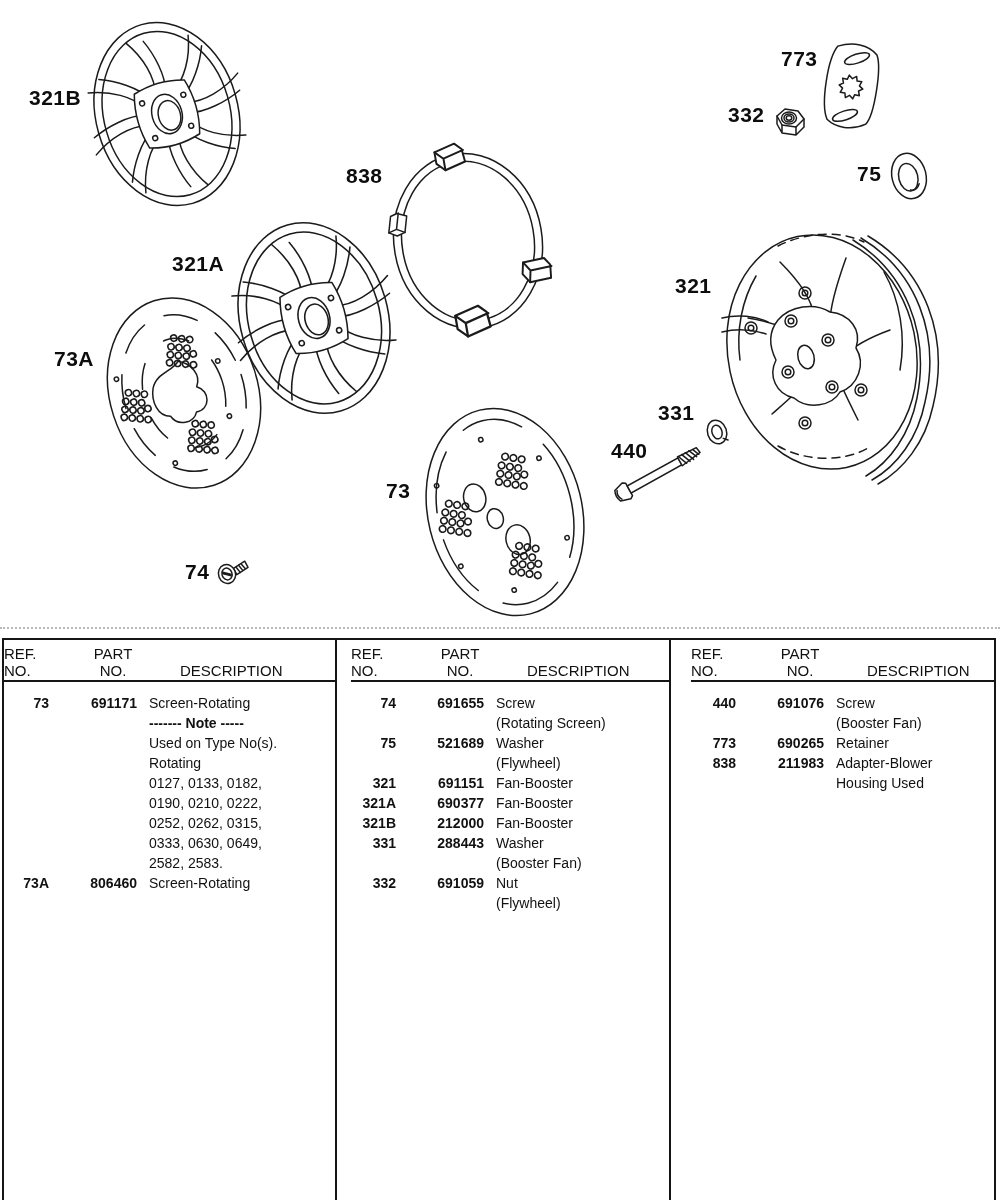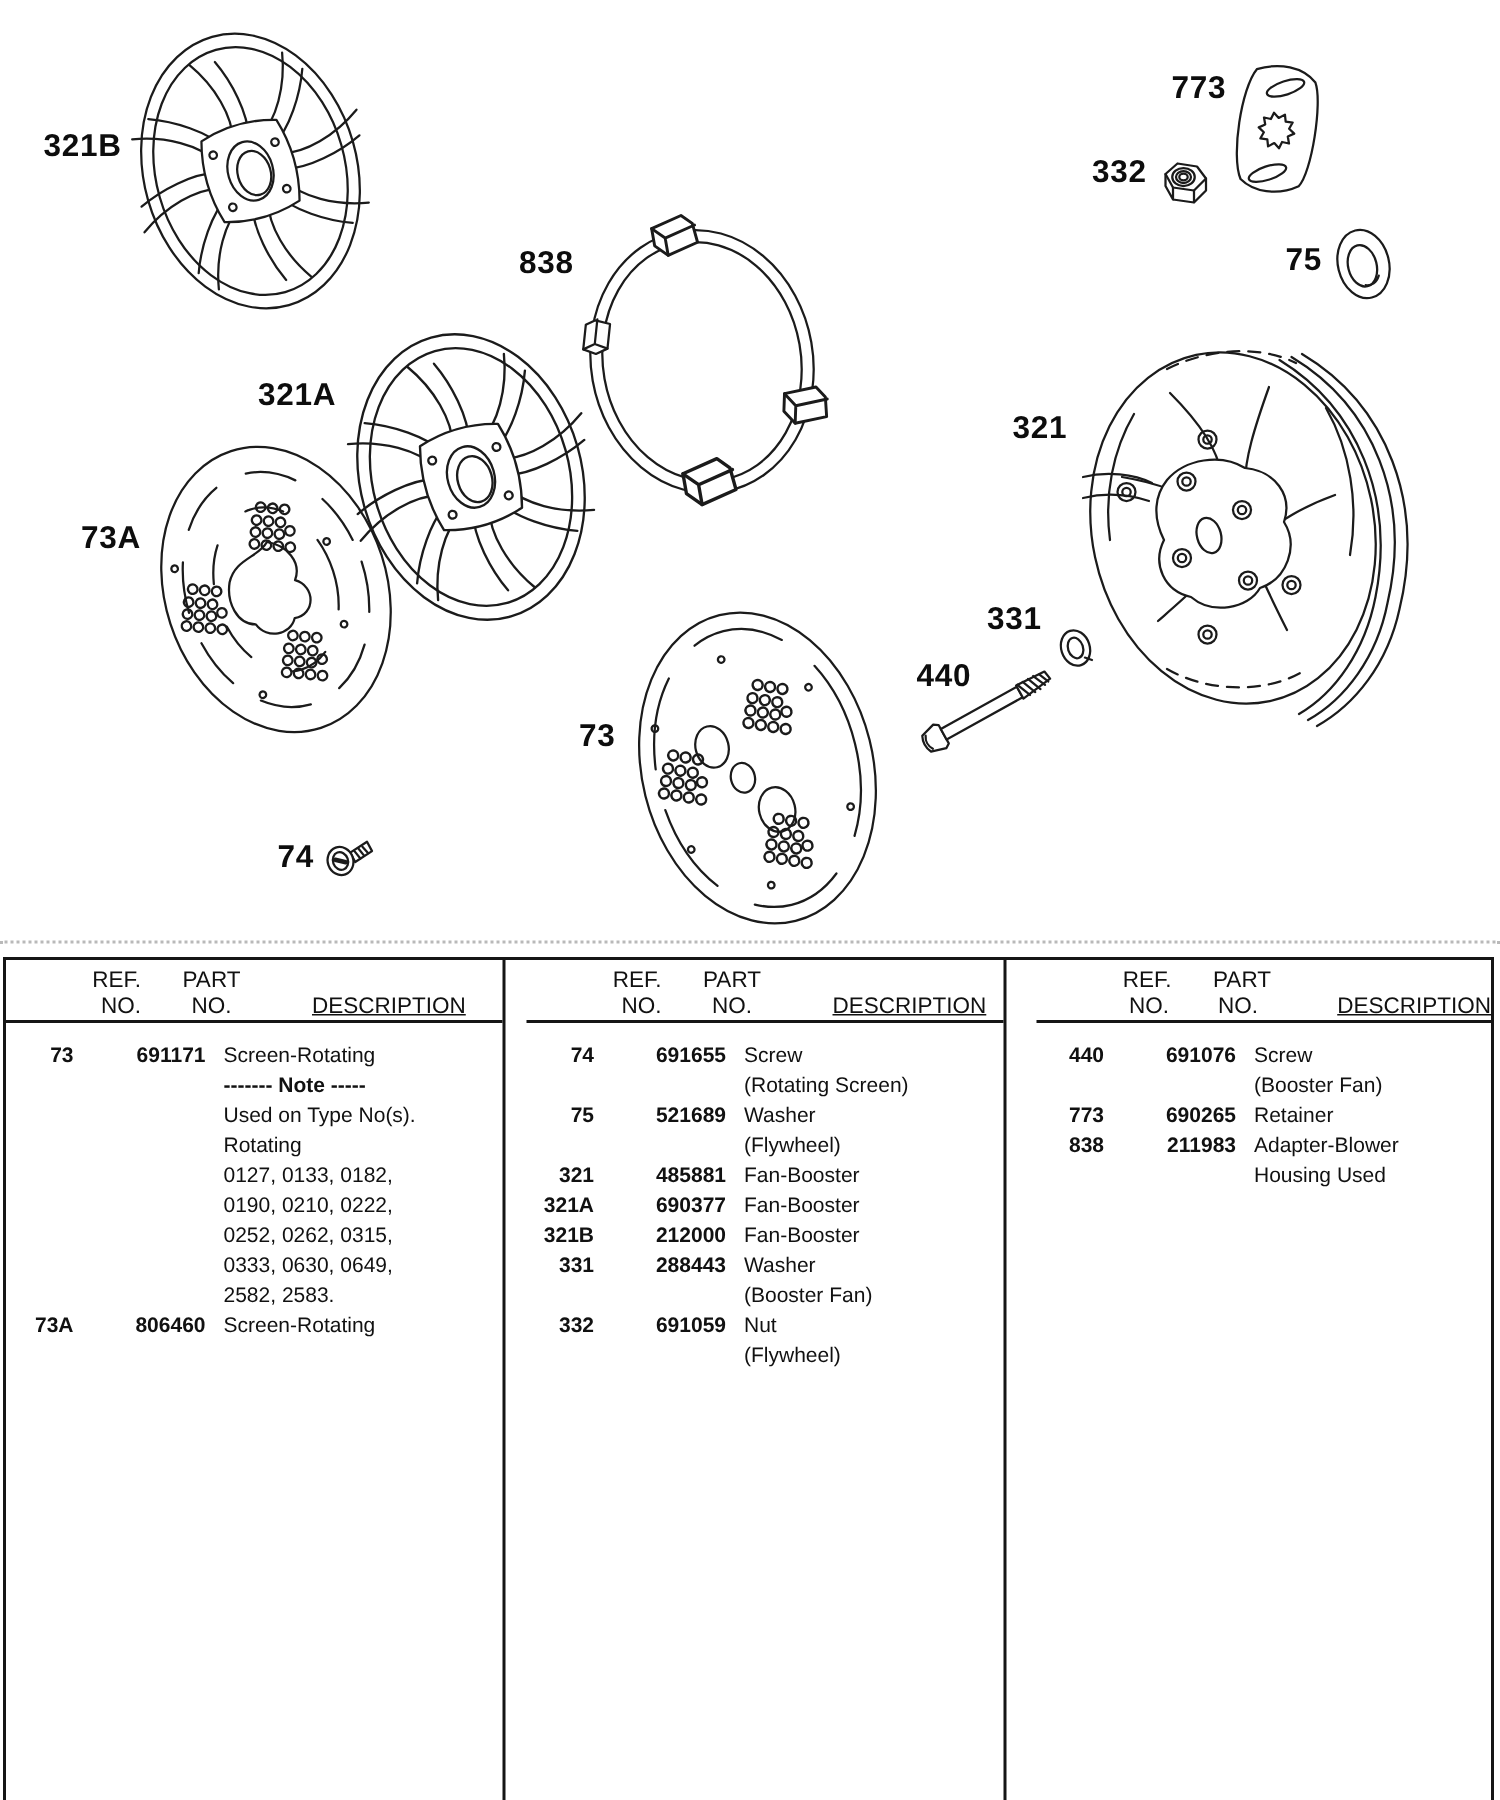--- a/index.html
+++ b/index.html
@@ -12,23 +12,23 @@
            white-space:nowrap;}
   
   .rule-dotted{position:absolute;left:0;top:627px;width:1000px;height:0;
                border-top:2px dotted #b9b9b9;}
   .parts-table{position:absolute;left:2px;top:638px;width:990px;height:562px;
                border:2px solid #151515;border-bottom:none;font-size:14px;}
   .vline{position:absolute;top:0;bottom:0;width:2px;background:#151515;}
   .tcol{position:absolute;top:0;bottom:0;}
   .thead{height:42px;border-bottom:2px solid #151515;padding-top:5px;box-sizing:border-box;}
   .hrow{display:flex;line-height:17px;font-size:15px;}
-  .hc-ref{width:62px;text-align:right;padding-left:28px;}
+  .hc-ref{width:62px;text-align:left;}
   .hc-part{width:66px;text-align:center;margin-left:14px;}
-  .hc-desc{margin-left:34px;text-decoration:underline;}
+  .hc-desc{margin-left:34px;}
   .tbody{padding-top:11px;}
   .trow{display:flex;line-height:20px;}
   .c-ref{width:45px;text-align:right;font-weight:bold;flex-shrink:0;}
   .c-part{width:88px;text-align:right;font-weight:bold;flex-shrink:0;}
   .c-desc{padding-left:12px;white-space:nowrap;}
   .bold{font-weight:bold;}
   .pad14{padding-left:14px;}
   .pad20{padding-left:20px;}
 </style>
 </head>
@@ -334,21 +334,21 @@
             <span class="c-part">521689</span>
             <span class="c-desc">Washer</span>
           </div>
         <div class="trow">
             <span class="c-ref"></span>
             <span class="c-part"></span>
             <span class="c-desc">(Flywheel)</span>
           </div>
         <div class="trow">
             <span class="c-ref">321</span>
-            <span class="c-part">485881</span>
+            <span class="c-part">691151</span>
             <span class="c-desc">Fan-Booster</span>
           </div>
         <div class="trow">
             <span class="c-ref">321A</span>
             <span class="c-part">690377</span>
             <span class="c-desc">Fan-Booster</span>
           </div>
         <div class="trow">
             <span class="c-ref">321B</span>
             <span class="c-part">212000</span>

